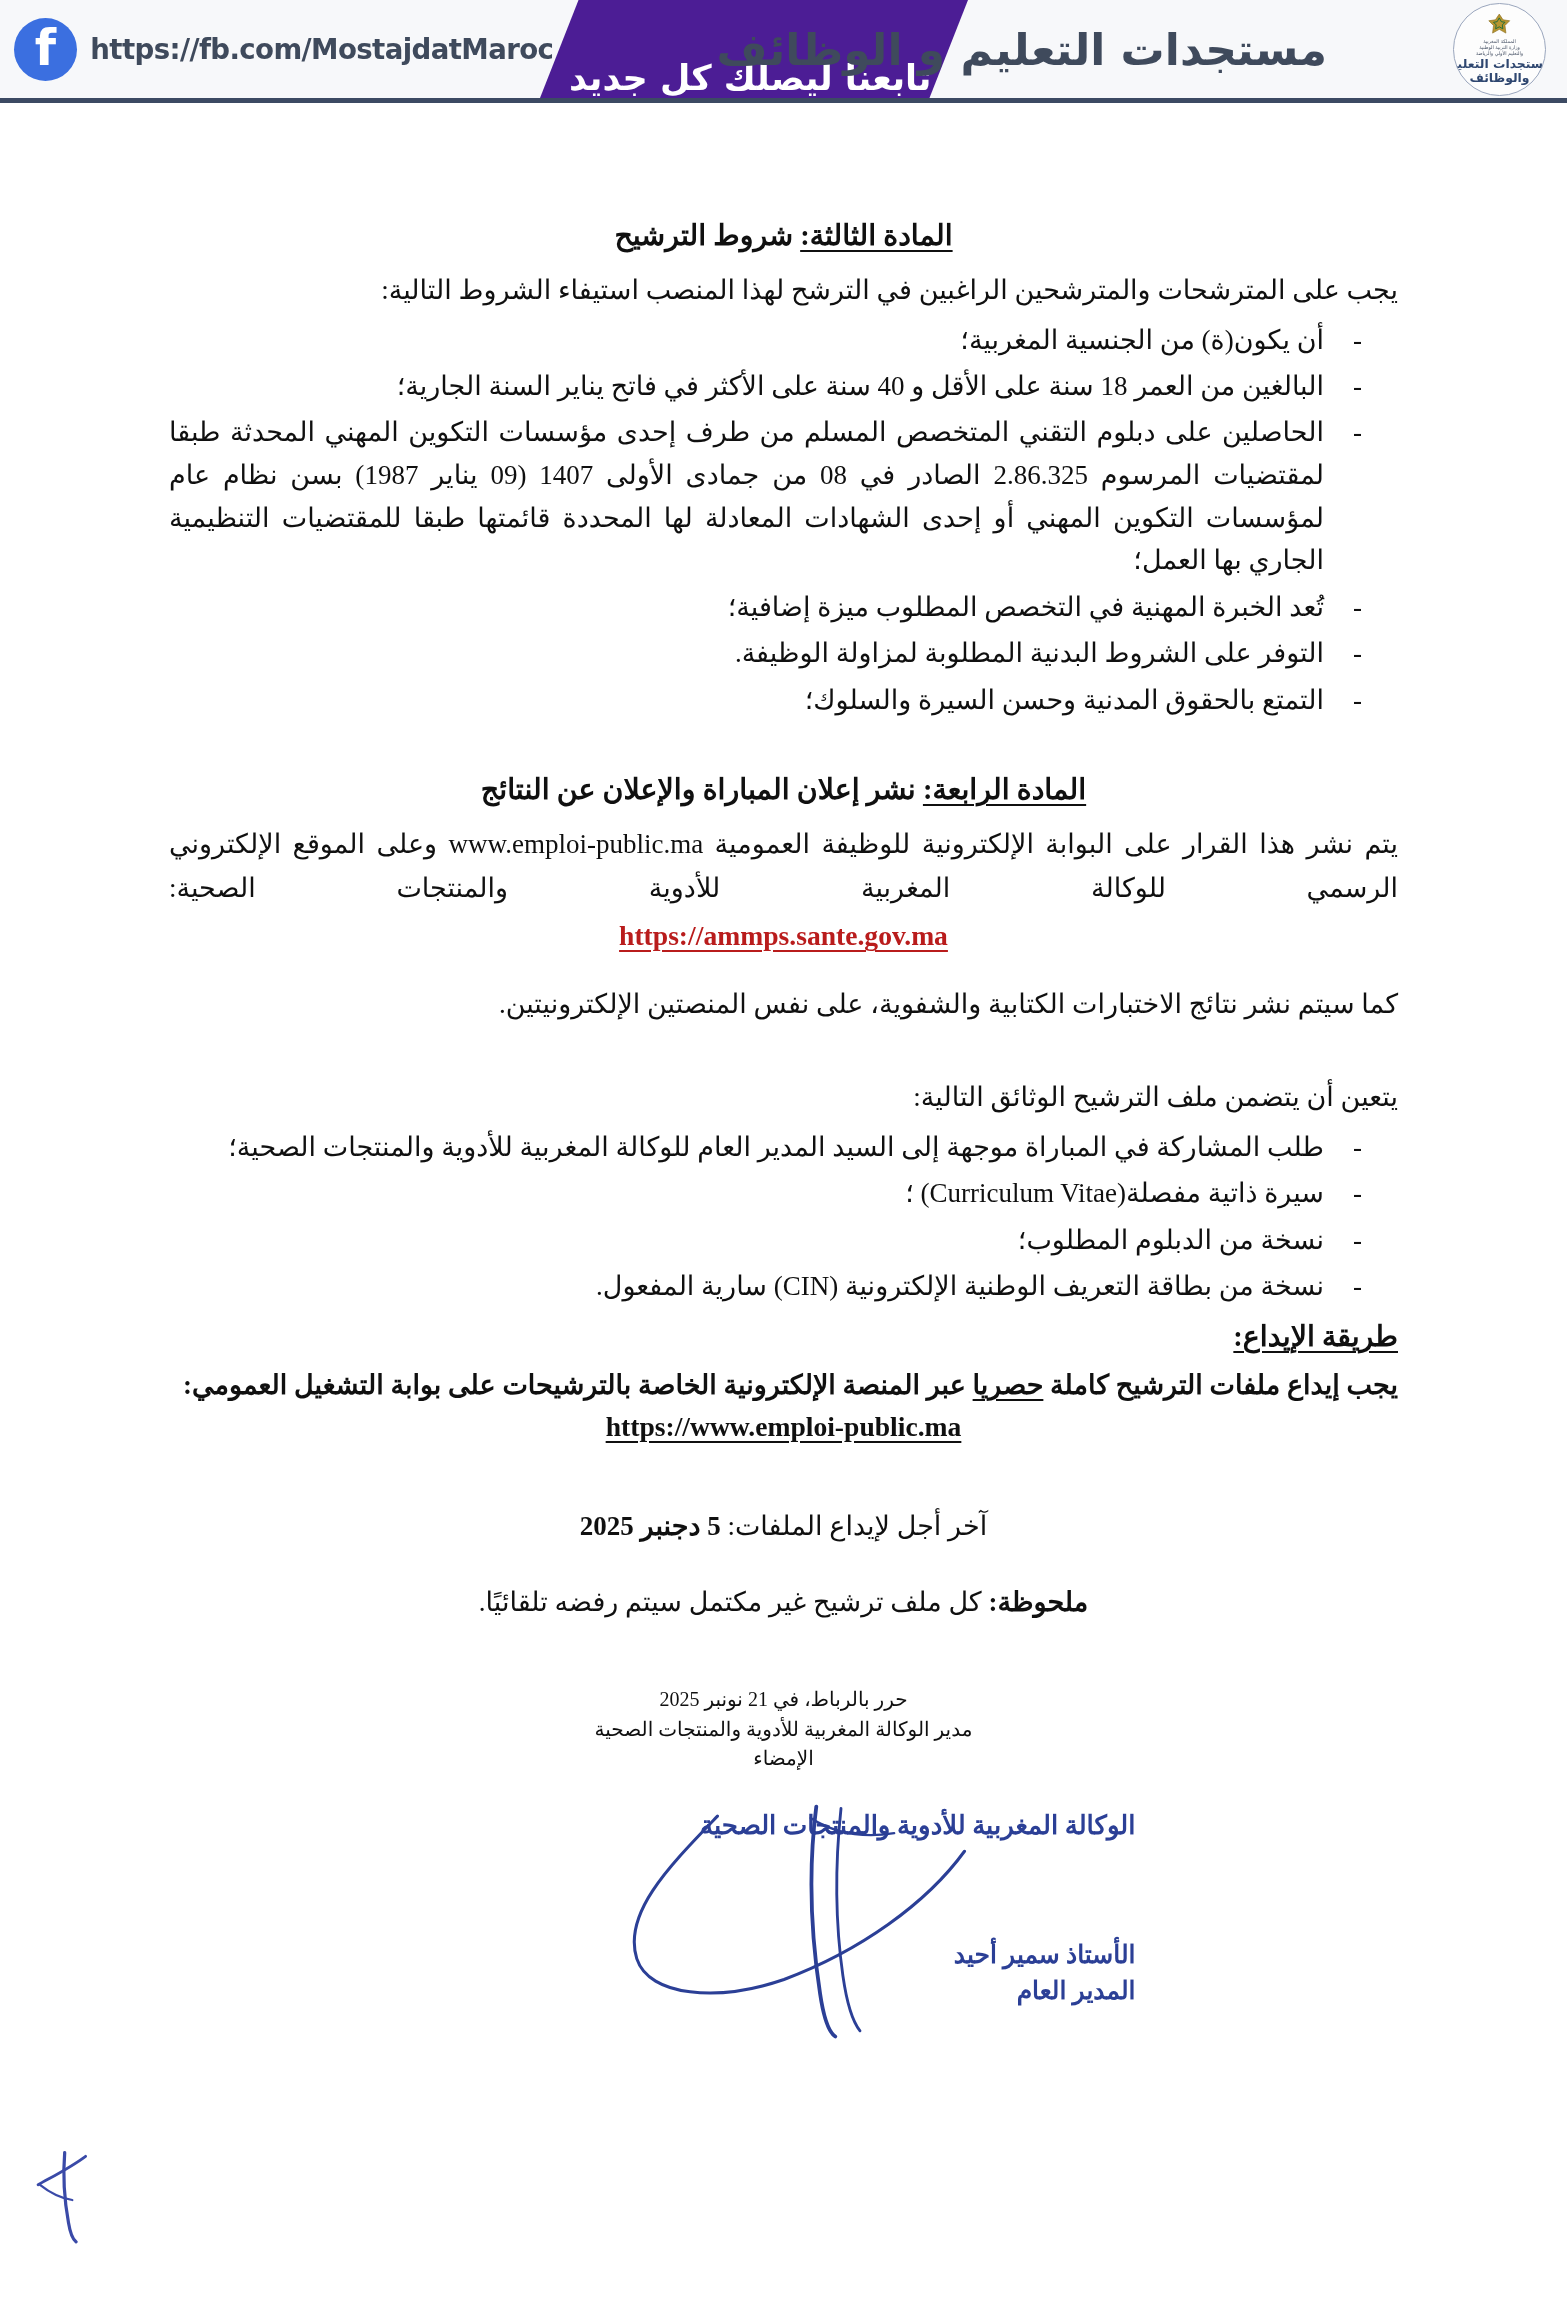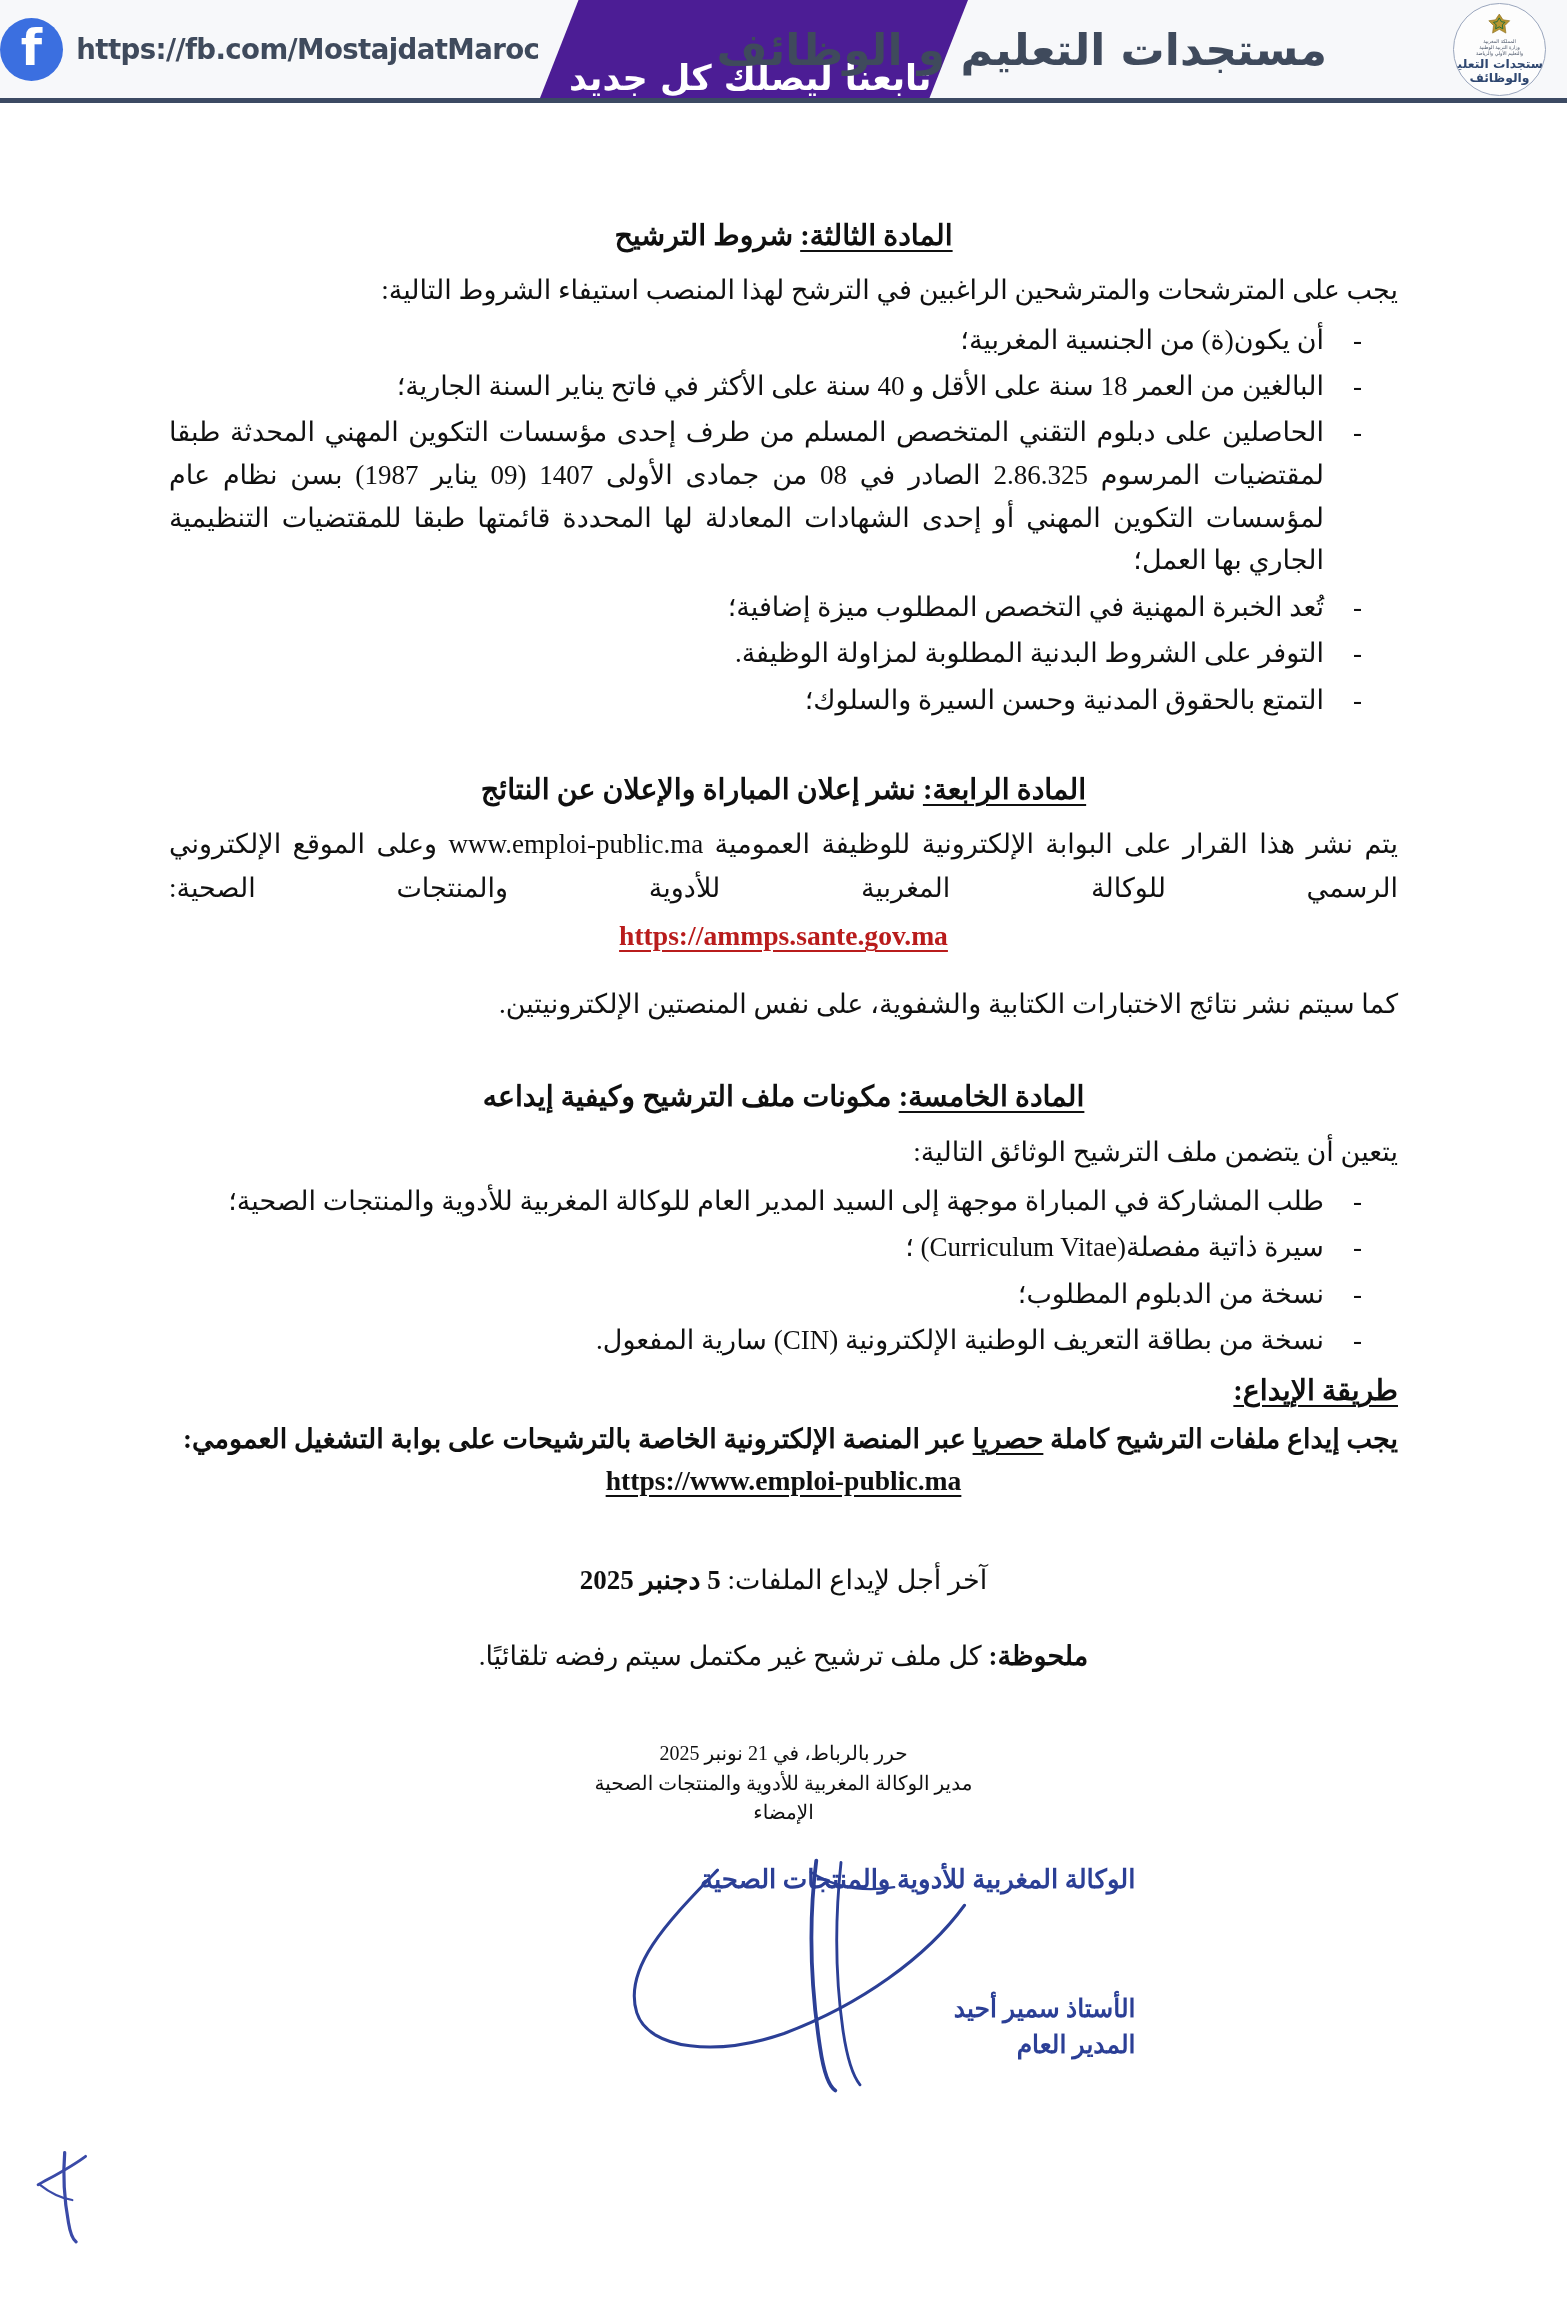--- a/index.html
+++ b/index.html
@@ -32,21 +32,21 @@
     content: "";
     position: absolute;
     left: 0; right: 0; bottom: 0;
     height: 4.8px;
     background: #3c4a63;
   }
 
   
   .fb-block {
     position: absolute;
-    left: 0;
+    left: 14px;
     top: 0;
     height: 98px;
     display: flex;
     align-items: center;
     gap: 13.3px;
     direction: ltr;
   }
   .fb-icon {
     width: 63px; height: 63px;
     border-radius: 50%;
@@ -386,23 +386,20 @@
       <div class="link-line">
         <span class="lnk">https://ammps.sante.gov.ma</span>
       </div>
 
       <div class="gap-sm"></div>
 
       <div class="para right">كما سيتم نشر نتائج الاختبارات الكتابية والشفوية، على نفس المنصتين الإلكترونيتين.</div>
 
       <div class="gap-md"></div>
 
-      <div class="heading">
-        <span class="ul">المادة الخامسة:</span><span> مكونات ملف الترشيح وكيفية إيداعه</span>
-      </div>
 
       <div class="para right">يتعين أن يتضمن ملف الترشيح الوثائق التالية:</div>
 
       <ul class="conds">
         <li class="tight">طلب المشاركة في المباراة موجهة إلى السيد المدير العام للوكالة المغربية للأدوية والمنتجات الصحية؛</li>
         <li class="tight">سيرة ذاتية مفصلة(Curriculum Vitae) ؛</li>
         <li class="tight">نسخة من الدبلوم المطلوب؛</li>
         <li class="tight">نسخة من بطاقة التعريف الوطنية الإلكترونية (CIN) سارية المفعول.</li>
       </ul>
 

